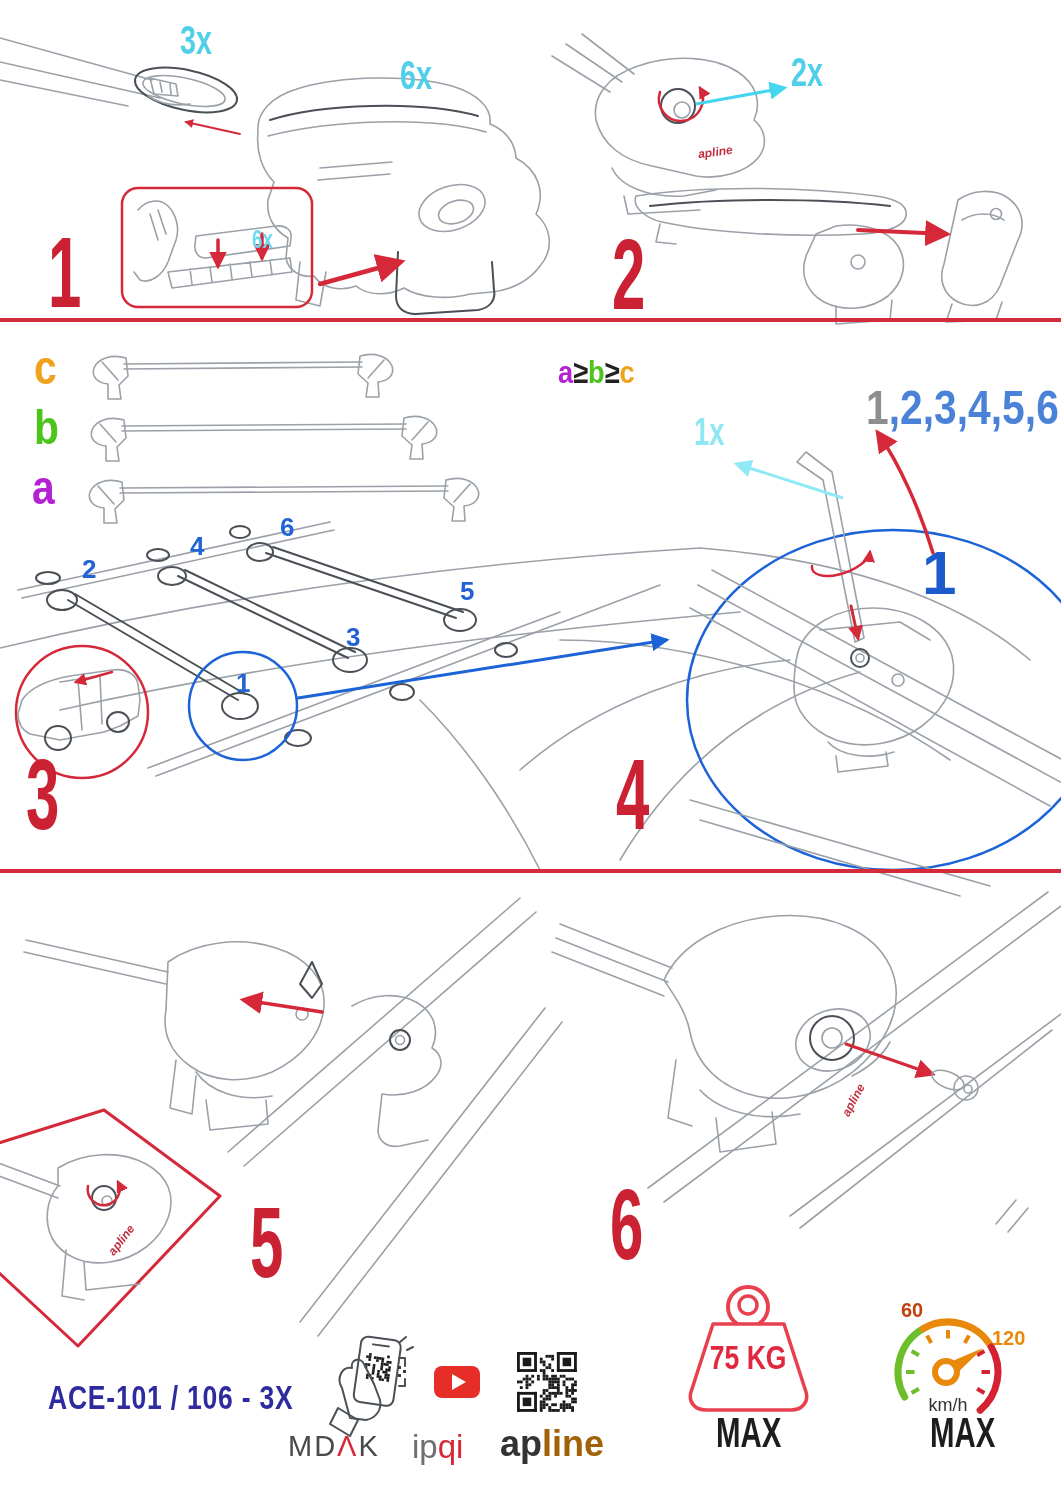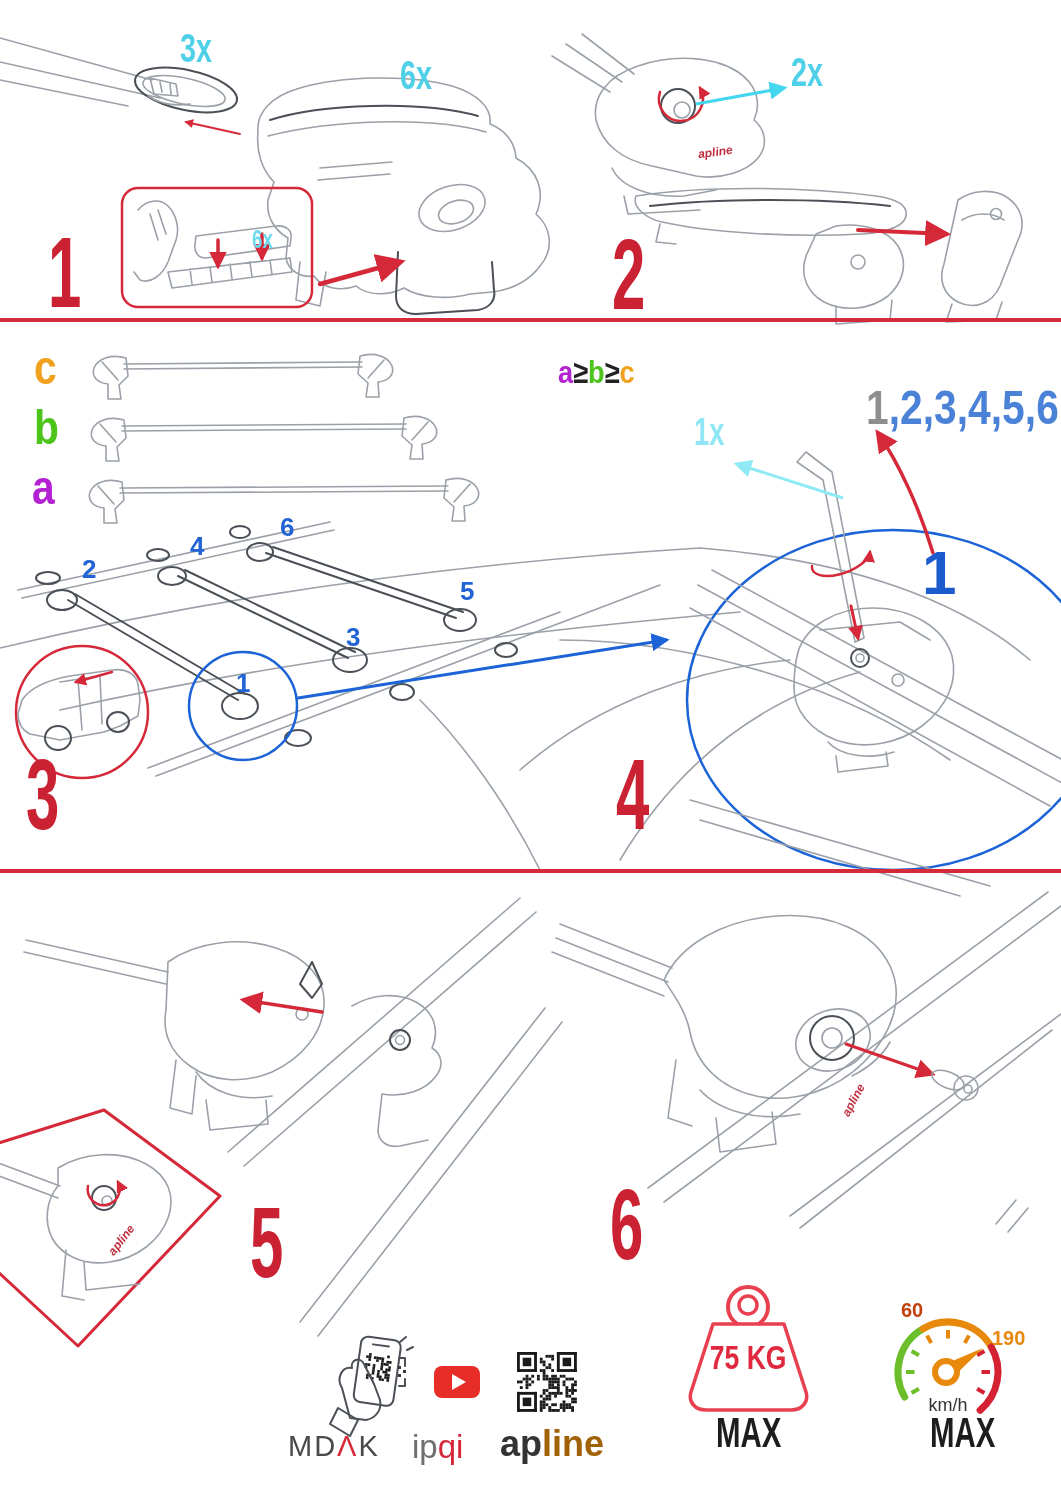--- a/index.html
+++ b/index.html
@@ -471,21 +471,21 @@
 <div class="divider" style="top:318px"></div>
 <div class="divider" style="top:869px"></div>
 
 <div class="abs stepnum" style="left:48px;top:226px"><span class="cx">1</span></div>
 <div class="abs stepnum" style="left:612px;top:228px"><span class="cx">2</span></div>
 <div class="abs stepnum" style="left:26px;top:748px"><span class="cx">3</span></div>
 <div class="abs stepnum" style="left:616px;top:748px"><span class="cx">4</span></div>
 <div class="abs stepnum" style="left:250px;top:1196px"><span class="cx">5</span></div>
 <div class="abs stepnum" style="left:610px;top:1178px"><span class="cx">6</span></div>
 
-<div class="abs qty" style="left:180px;top:28px"><span class="cx">3x</span></div>
+<div class="abs qty" style="left:180px;top:20px"><span class="cx">3x</span></div>
 <div class="abs qty" style="left:400px;top:55px"><span class="cx">6x</span></div>
 <div class="abs qty-sm" style="left:252px;top:226px"><span class="cx">6x</span></div>
 <div class="abs qty" style="left:791px;top:52px"><span class="cx">2x</span></div>
 <div class="abs qty-lt" style="left:694px;top:413px"><span class="cx">1x</span></div>
 
 <div class="abs sizeletter" style="left:34px;top:344px;color:#f0a11d"><span class="cx">c</span></div>
 <div class="abs sizeletter" style="left:34px;top:404px;color:#4cc41c"><span class="cx">b</span></div>
 <div class="abs sizeletter" style="left:32px;top:464px;color:#b321d3"><span class="cx">a</span></div>
 
 <div class="abs rule" style="left:558px;top:356px"><span class="cx">
@@ -501,31 +501,32 @@
 
 <div class="abs seq" style="left:866px;top:384px"><span class="cx">
   <span style="color:#8e8e90">1</span><span style="color:#4a82d8">,2,3,4,5,6</span>
 </span></div>
 <div class="abs bigblue" style="left:922px;top:542px">1</div>
 
 <div class="apline-mini" style="left:698px;top:146px;transform:rotate(-8deg)">apline</div>
 <div class="apline-mini" style="left:104px;top:1234px;transform:rotate(-52deg)">apline</div>
 <div class="apline-mini" style="left:836px;top:1094px;transform:rotate(-62deg)">apline</div>
 
+<div class="abs model" style="left:48px;top:1380px"><span class="cx">ACE-101 / 106 - 3X</span></div>
 <div class="abs brand2" style="left:288px;top:1432px">
   <span>MD</span><span style="color:#d5293a">Λ</span><span>K</span>
 </div>
 <div class="yt"></div>
 <div class="abs brand3" style="left:412px;top:1430px">
   <span style="color:#6f6f6f">ip</span><span style="color:#d5293a">qi</span>
 </div>
 <div class="abs brand4" style="left:500px;top:1426px">
   <span style="color:#333">ap</span><span style="color:#a16207">line</span>
 </div>
 
 <div class="abs wval center" style="left:690px;top:1340px;width:116px"><span class="cx" style="transform-origin:50% 0;">75 KG</span></div>
 <div class="abs maxlbl center" style="left:702px;top:1412px;width:92px"><span class="cx" style="transform-origin:50% 0;">MAX</span></div>
 <div class="abs speedtick" style="left:901px;top:1300px;color:#c2410c">60</div>
-<div class="abs speedtick" style="left:992px;top:1328px;color:#e8890c">190</div>
+<div class="abs speedtick" style="left:992px;top:1328px;color:#e8890c">120</div>
 <div class="abs kmh center" style="left:918px;top:1396px;width:60px">km/h</div>
 <div class="abs maxlbl center" style="left:916px;top:1412px;width:64px"><span class="cx" style="transform-origin:50% 0;">MAX</span></div>
 
 </div>
 
 </body></html>

